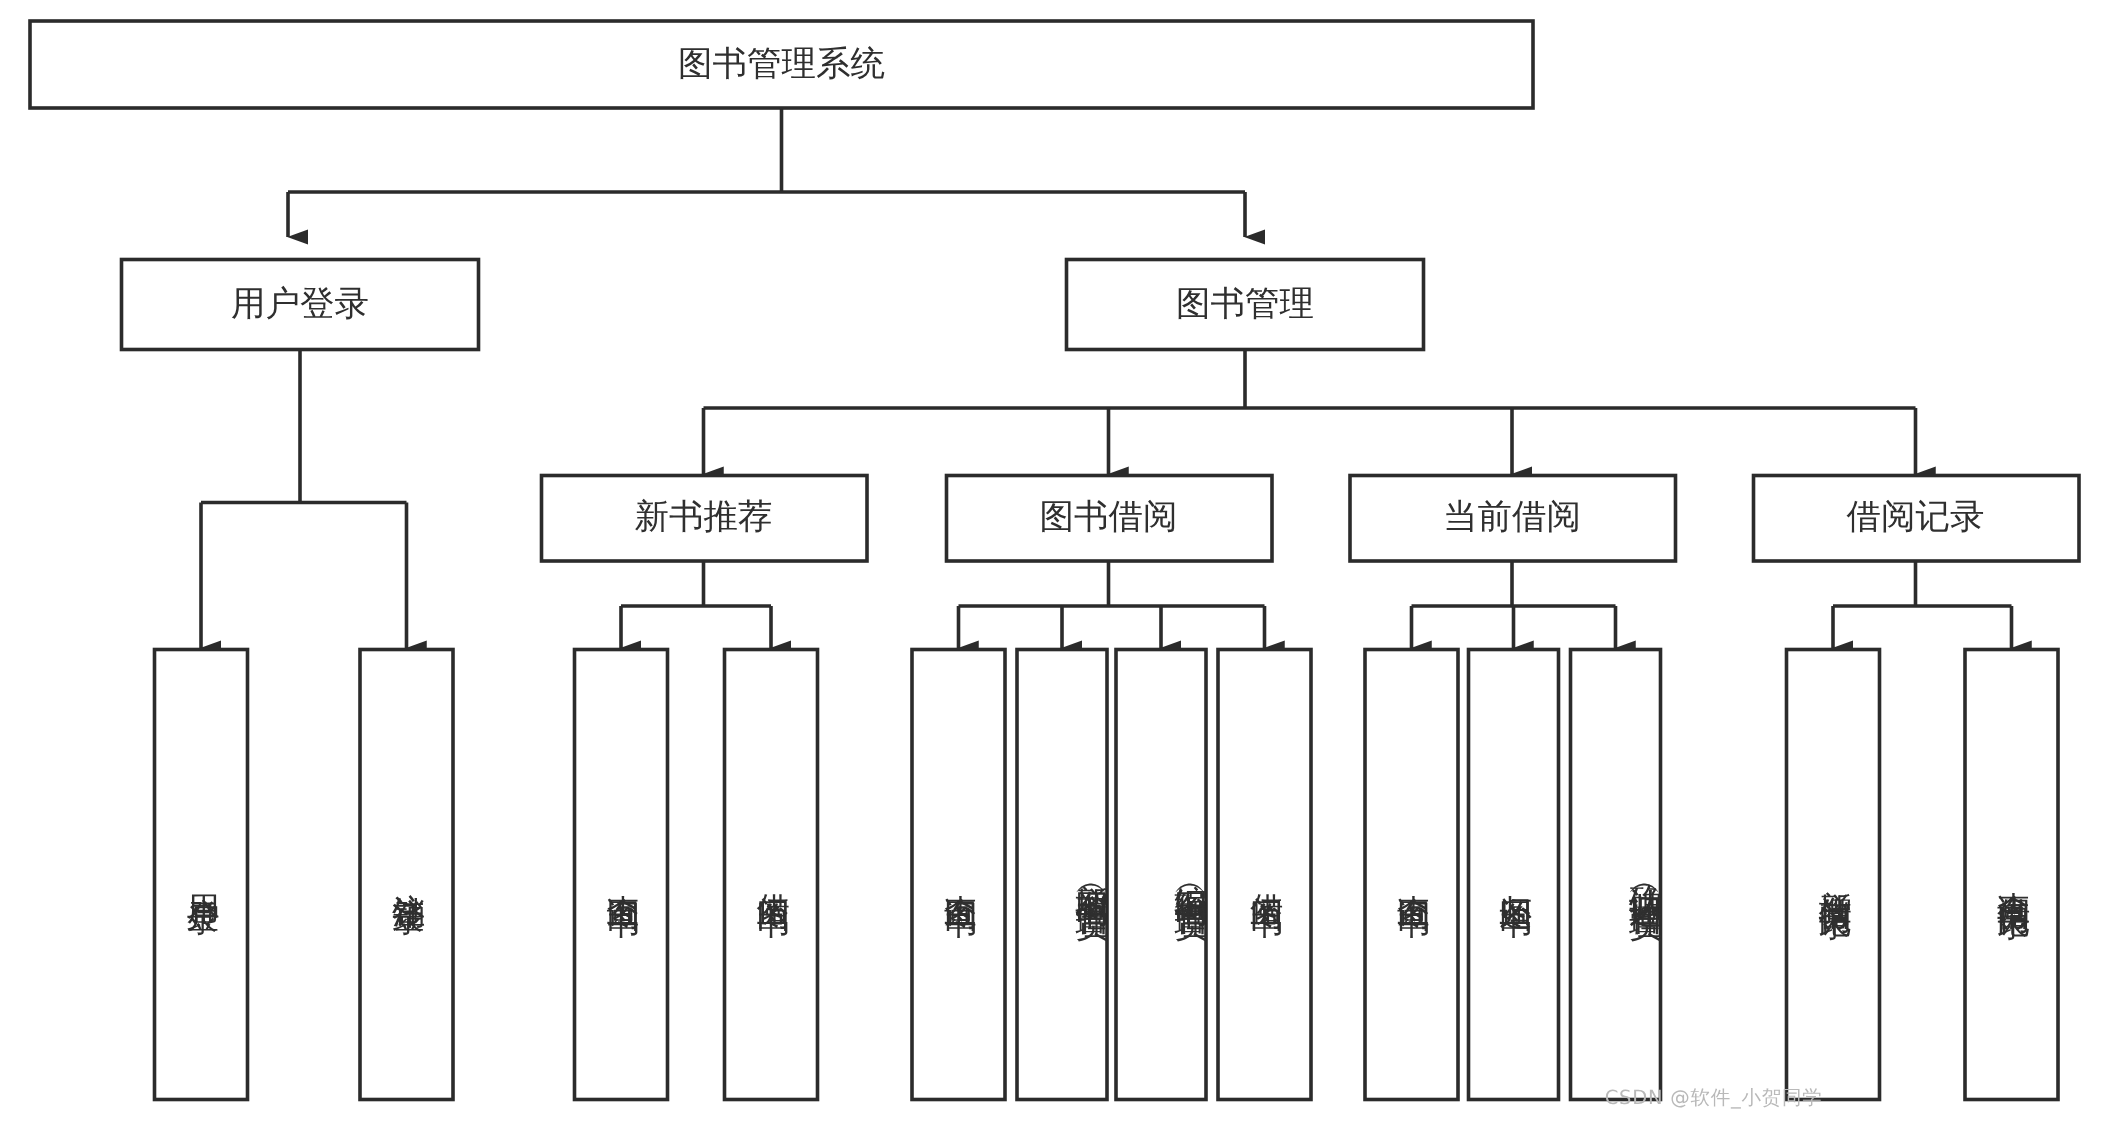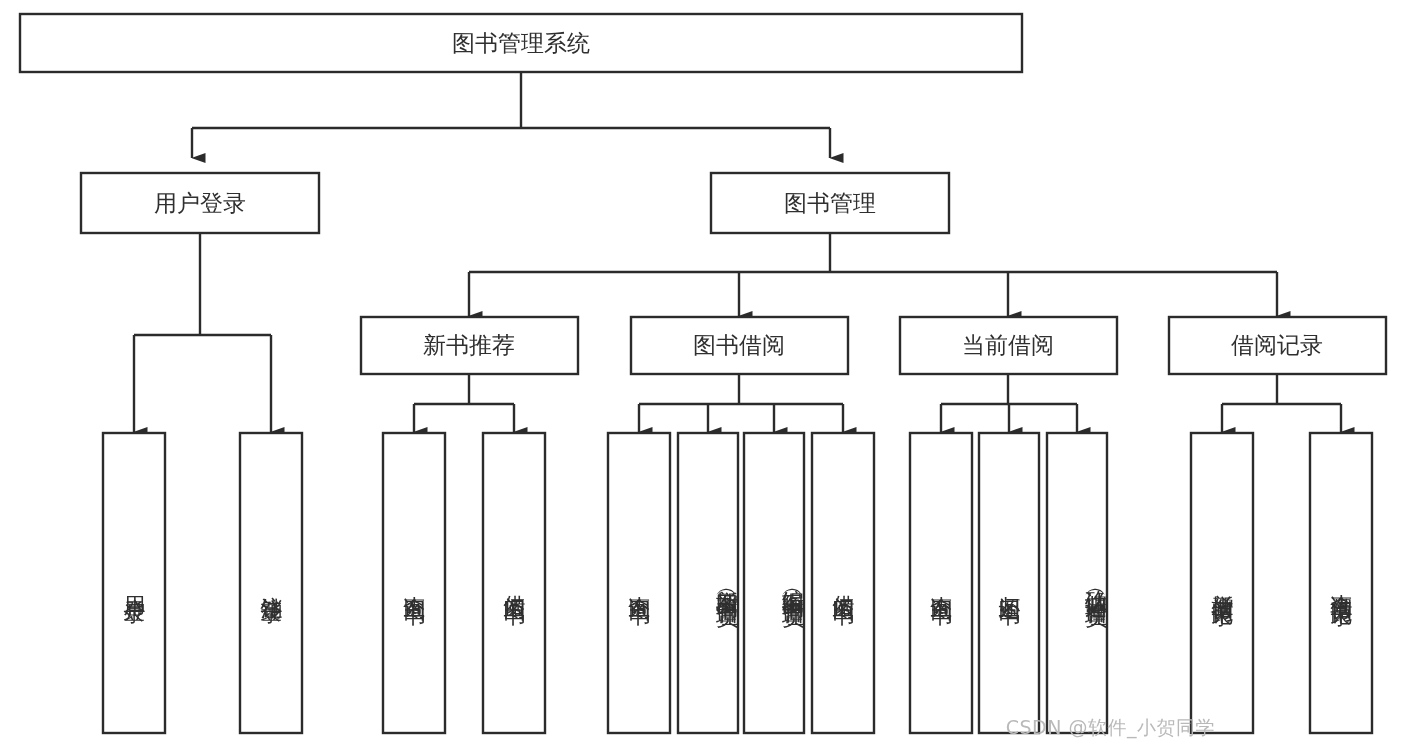--- a/index.html
+++ b/index.html
@@ -63,21 +63,21 @@
     letter-spacing: 2.5px;
     color: #2f2f2f;
     white-space: nowrap;
     pointer-events: none;
   }
   .watermark {
     position: absolute;
     right: 12px;
     bottom: 6px;
     font-family: "DejaVu Sans", "Liberation Sans", sans-serif;
-    font-size: 19px;
+    font-size: 13px;
     color: #b9b9b9;
     letter-spacing: 0.5px;
     white-space: nowrap;
   }
 </style>
 </head>
 <body>
 
 <div id="diagram-root">
 

